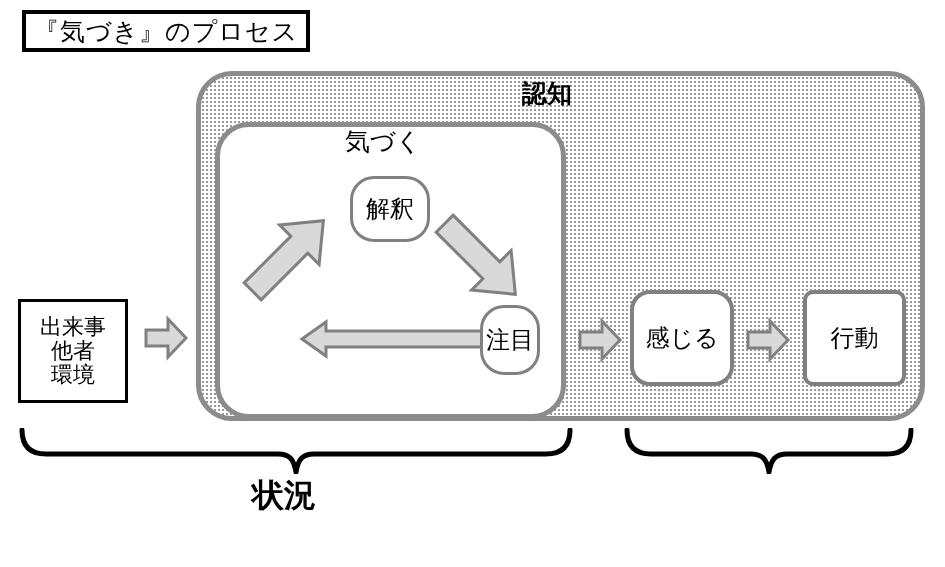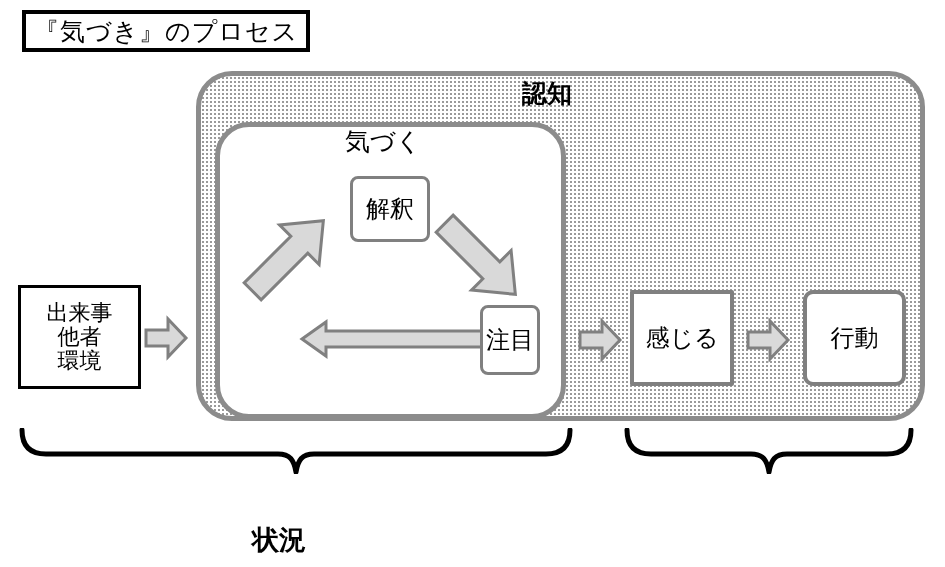--- a/index.html
+++ b/index.html
@@ -39,22 +39,22 @@
     font-weight: 500;
     letter-spacing: 1px;
     line-height: 1;
     white-space: nowrap;
   }
 
   
   .source-box {
     position: absolute;
     left: 18px;
-    top: 285px;
-    width: 123px;
+    top: 299px;
+    width: 110px;
     height: 104px;
     border: 3px solid #000000;
     background: #ffffff;
     box-sizing: border-box;
     display: flex;
     flex-direction: column;
     align-items: center;
     justify-content: center;
   }
   .source-box .line {
@@ -99,36 +99,36 @@
     font-family: Liberation Mono, monospace;
   }
   .label-ninchi { left: 522px; top: 83px; }
   .label-kizuku { left: 345px; top: 131px; font-weight: 500; }
 
   
   .node {
     position: absolute;
     box-sizing: border-box;
     border: 3px solid #808080;
-    border-radius: 8px;
+    border-radius: 24px;
     background: #ffffff;
     display: flex;
     align-items: center;
     justify-content: center;
   }
   .node .node-text {
     font-size: 24px;
     font-weight: 500;
     line-height: 1;
     white-space: nowrap;
   }
   .node-kaishaku { left: 350px; top: 176px; width: 80px; height: 66px; }
   .node-joho     { left: 222px; top: 305px; width: 76px; height: 70px; }
   .node-chumoku  { left: 480px; top: 305px; width: 60px; height: 70px; }
-  .node-kanjiru  { left: 630px; top: 290px; width: 104px; height: 96px; border-radius: 2px; border-width: 4px; }
+  .node-kanjiru  { left: 630px; top: 290px; width: 104px; height: 96px; border-radius: 20px; border-width: 4px; }
   .node-kodo     { left: 803px; top: 290px; width: 103px; height: 96px; border-radius: 10px; border-width: 4px; }
 
   
   .arrow {
     position: absolute;
   }
   .arrow svg { display: block; overflow: visible; }
 
   .arrow-in      { left: 144px; top: 316px; }
   .arrow-cycle-back { left: 300px; top: 318px; }
@@ -138,25 +138,24 @@
   .arrow-to-act  { left: 746px; top: 318px; }
 
   
   .brace { position: absolute; }
   .brace svg { display: block; }
   .brace-left  { left: 18px;  top: 428px; }
   .brace-right { left: 623px; top: 428px; }
 
   .brace-label {
     position: absolute;
-    font-size: 27px;
+    font-size: 32px;
     font-weight: 700;
     line-height: 1;
     white-space: nowrap;
-    margin-top: 48px;
   }
   .brace-label-left  { left: 252px; top: 479px; }
   .brace-label-right { left: 670px; top: 479px; }
 </style>
 </head>
 <body>
 
 <div id="stage">
 
   <div class="title-box">

